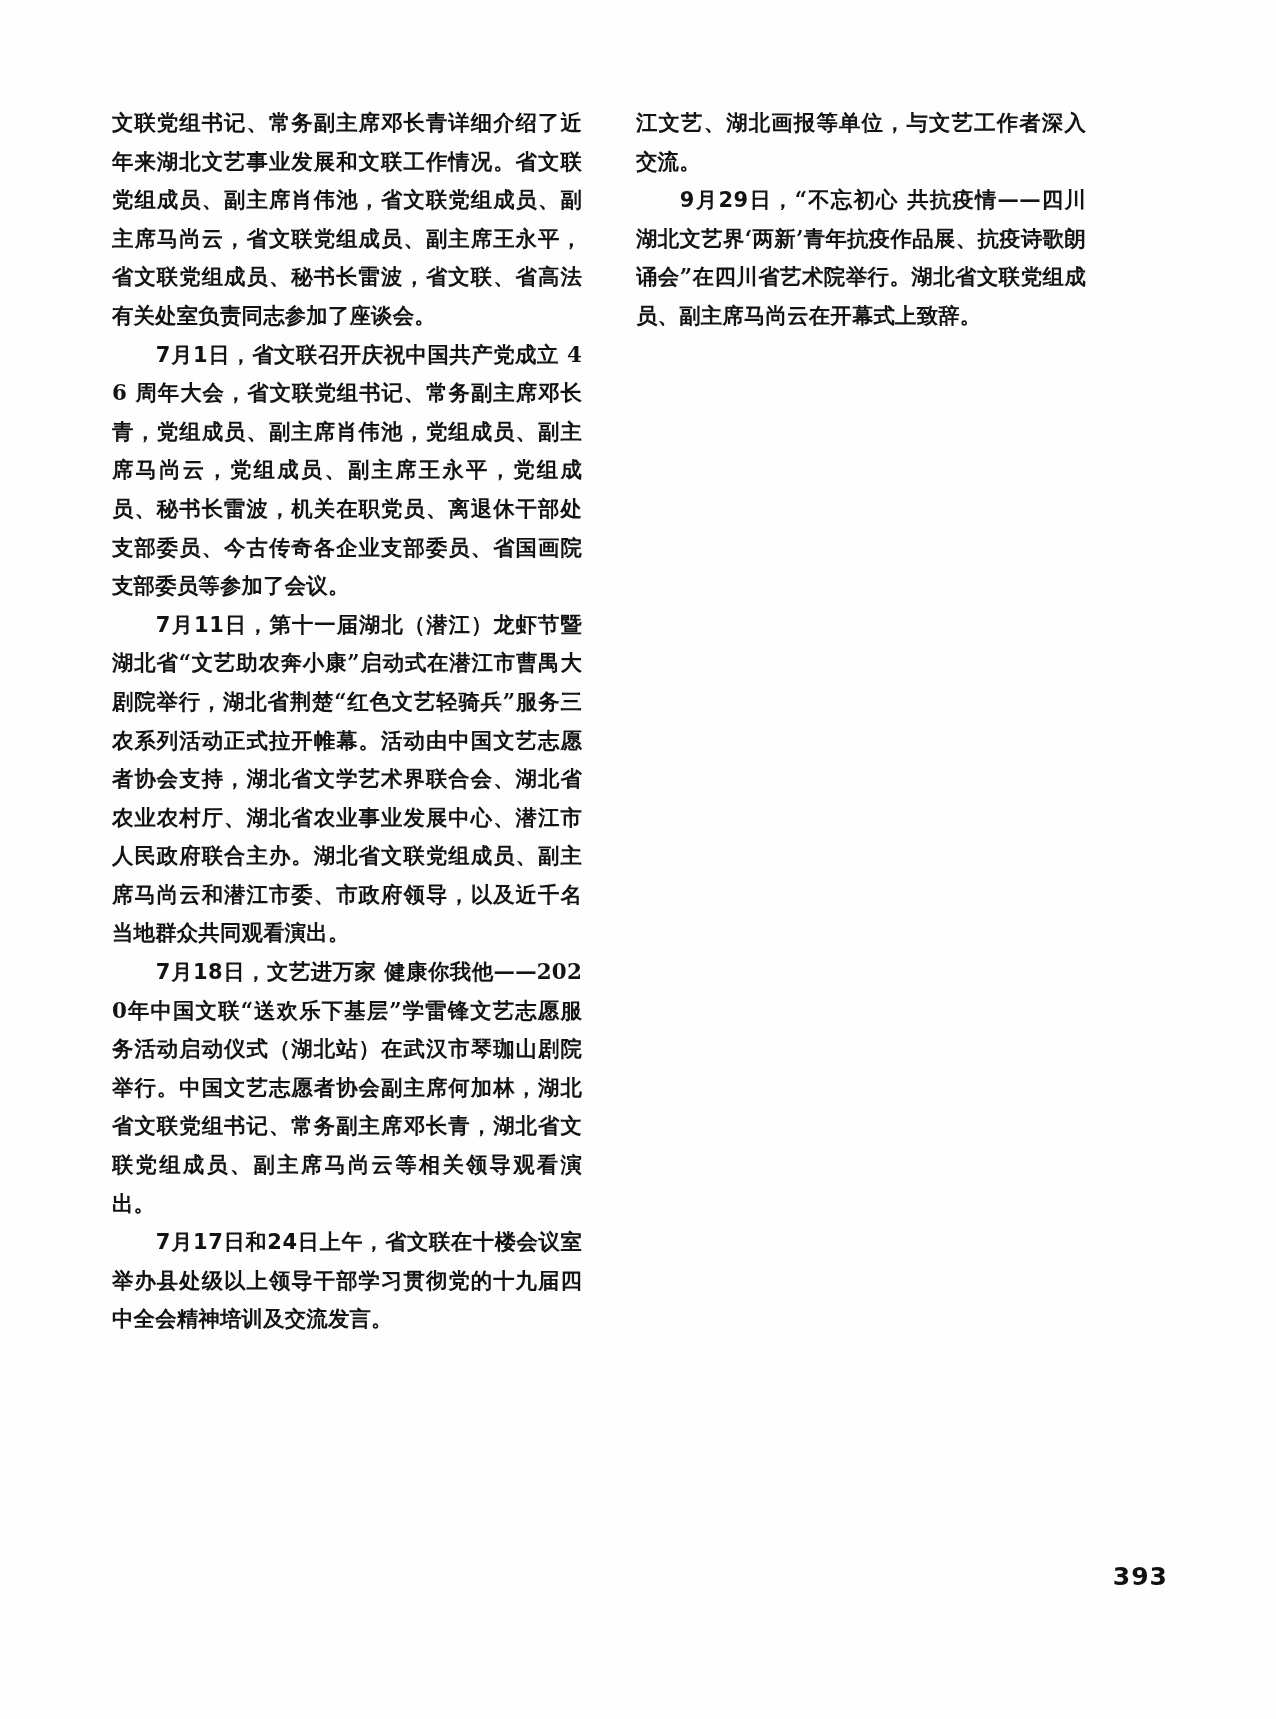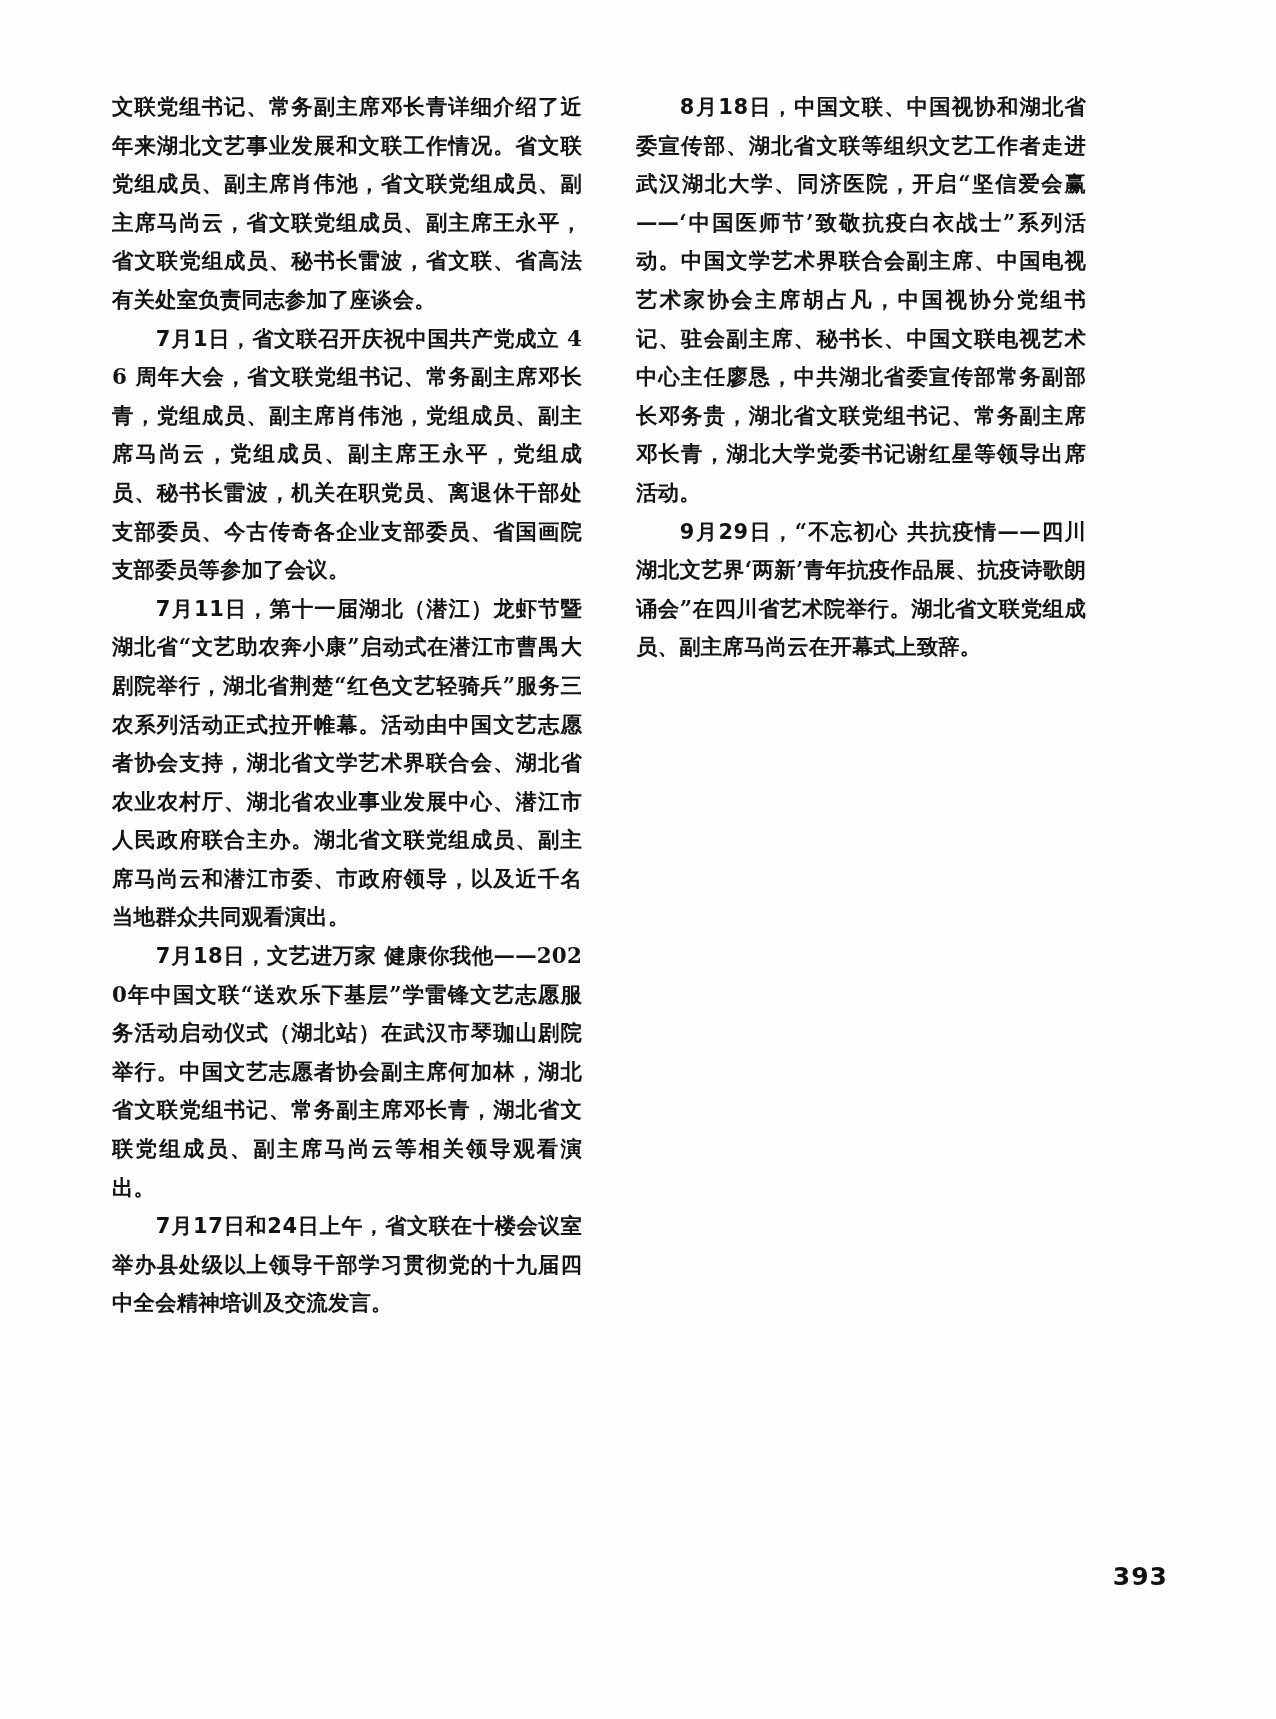--- a/index.html
+++ b/index.html
@@ -20,21 +20,21 @@
     position: absolute;
     left: 0; top: 0;
     width: 1276px;
     height: 1719px;
     background: #fefefe;
   }
 
   .columns {
     position: absolute;
     left: 112px;
-    top: 88px;
+    top: 104px;
     width: 1056px;
     height: 1390px;
     display: flex;
     flex-direction: row;
     gap: 54px;
   }
 
   .col {
     width: 470px;
     flex: 0 0 470px;
@@ -91,21 +91,21 @@
     <div class="col left">
       <p class="para"><span class="date"></span><span>文联党组书记、常务副主席邓长青详细介绍了近年来湖北文艺事业发展和文联工作情况。省文联党组成员、副主席肖伟池，省文联党组成员、副主席马尚云，省文联党组成员、副主席王永平，省文联党组成员、秘书长雷波，省文联、省高法有关处室负责同志参加了座谈会。</span></p>
       <p class="para indent"><span class="date">7月1日，</span><span>省文联召开庆祝中国共产党成立 46 周年大会，省文联党组书记、常务副主席邓长青，党组成员、副主席肖伟池，党组成员、副主席马尚云，党组成员、副主席王永平，党组成员、秘书长雷波，机关在职党员、离退休干部处支部委员、今古传奇各企业支部委员、省国画院支部委员等参加了会议。</span></p>
       <p class="para indent"><span class="date">7月11日，</span><span>第十一届湖北（潜江）龙虾节暨湖北省“文艺助农奔小康”启动式在潜江市曹禺大剧院举行，湖北省荆楚“红色文艺轻骑兵”服务三农系列活动正式拉开帷幕。活动由中国文艺志愿者协会支持，湖北省文学艺术界联合会、湖北省农业农村厅、湖北省农业事业发展中心、潜江市人民政府联合主办。湖北省文联党组成员、副主席马尚云和潜江市委、市政府领导，以及近千名当地群众共同观看演出。</span></p>
       <p class="para indent"><span class="date">7月18日，</span><span>文艺进万家 健康你我他——2020年中国文联“送欢乐下基层”学雷锋文艺志愿服务活动启动仪式（湖北站）在武汉市琴珈山剧院举行。中国文艺志愿者协会副主席何加林，湖北省文联党组书记、常务副主席邓长青，湖北省文联党组成员、副主席马尚云等相关领导观看演出。</span></p>
       <p class="para indent"><span class="date">7月17日和24日上午，</span><span>省文联在十楼会议室举办县处级以上领导干部学习贯彻党的十九届四中全会精神培训及交流发言。</span></p>
 
     </div>
 
     <div class="col right">
-      <p class="para indent"><span class="date">8月18日，</span><span>中国文联、中国视协和湖北省委宣传部、湖北省文联等组织文艺工作者走进武汉湖北大学、同济医院，开启“坚信爱会赢——‘中国医师节’致敬抗疫白衣战士”系列活动。中国文学艺术界联合会副主席、中国电视艺术家协会主席胡占凡，中国视协分党组书记、驻会副主席、秘书长、中国文联电视艺术中心主任廖恳，中共湖北省委宣传部常务副部长邓务贵，湖北省文联党组书记、常务副主席邓长青，湖北大学党委书记谢红星等领导出席活动。</span></p>
+      <p class="para"><span class="date"></span><span>江文艺、湖北画报等单位，与文艺工作者深入交流。</span></p>
       <p class="para indent"><span class="date">9月29日，</span><span>“不忘初心 共抗疫情——四川湖北文艺界‘两新’青年抗疫作品展、抗疫诗歌朗诵会”在四川省艺术院举行。湖北省文联党组成员、副主席马尚云在开幕式上致辞。</span></p>
 
     </div>
 
   </div>
 
   <div class="pageno">393</div>
 
 </div>
 

